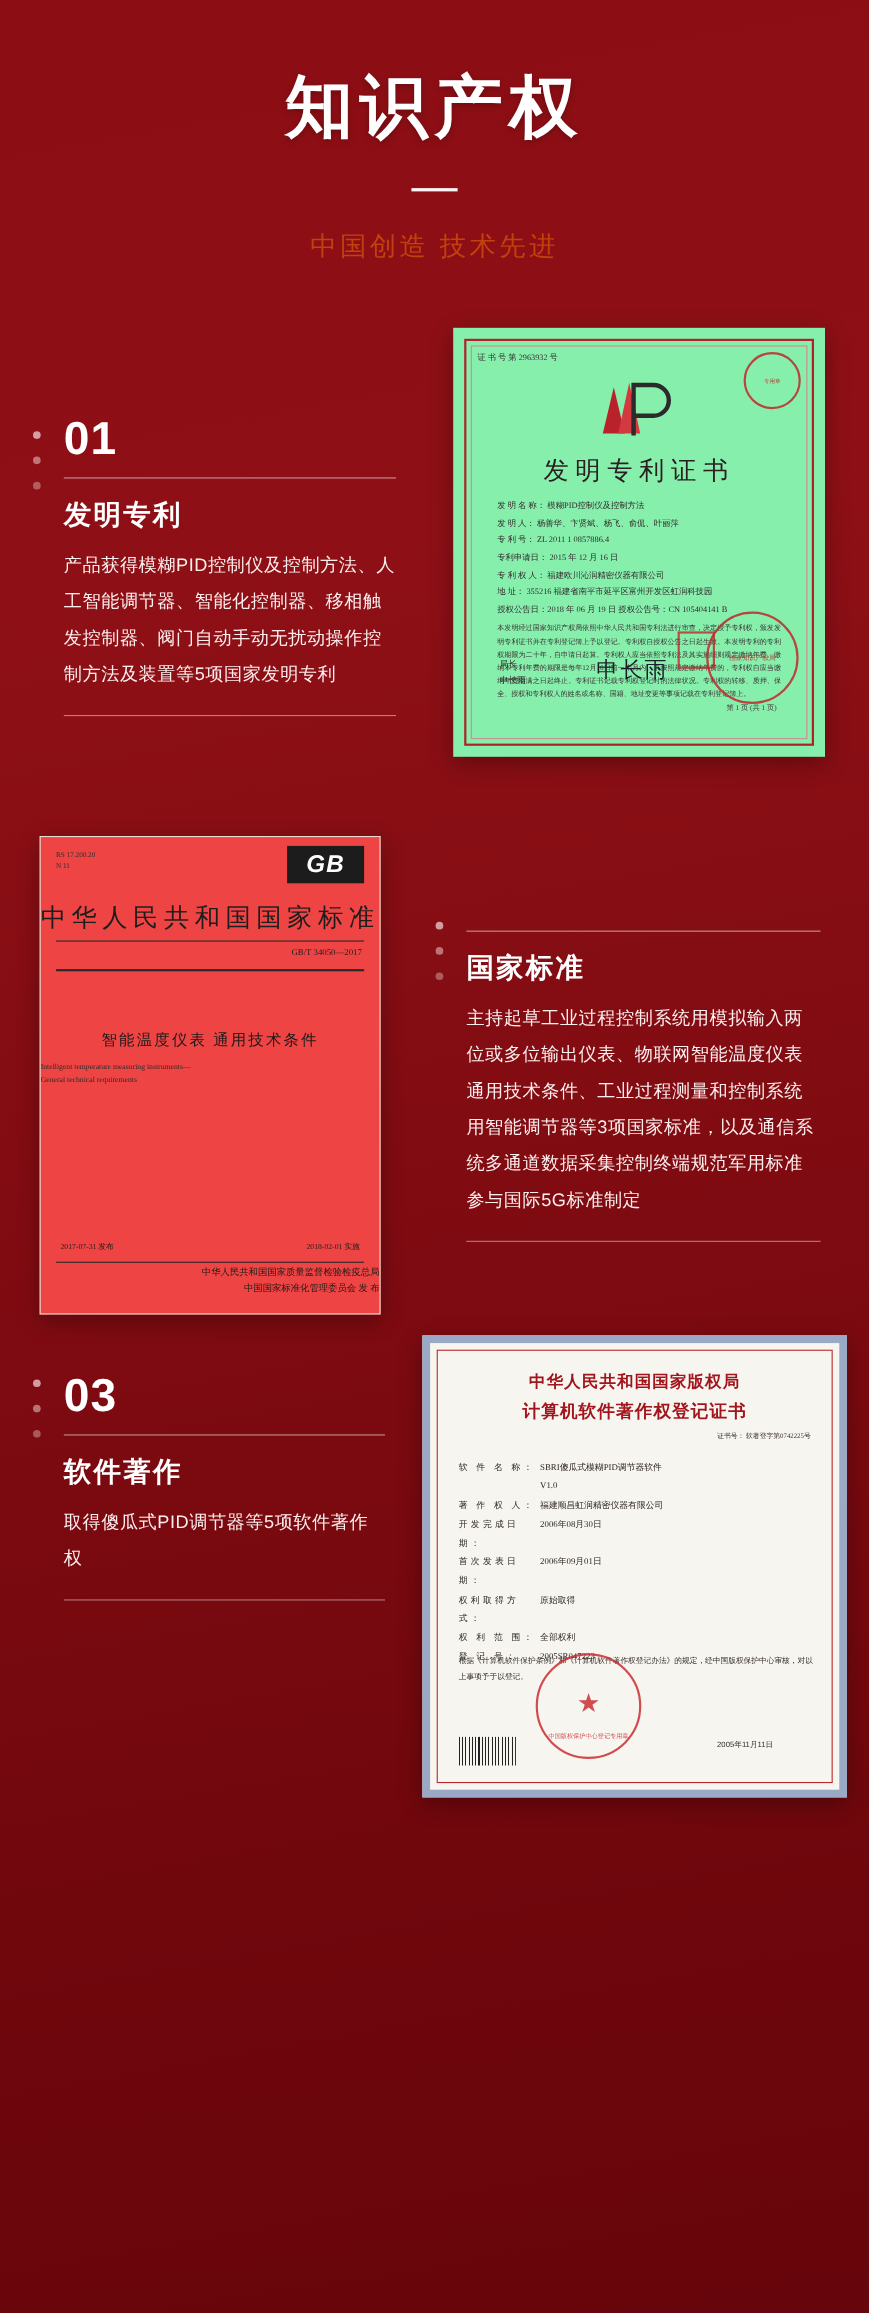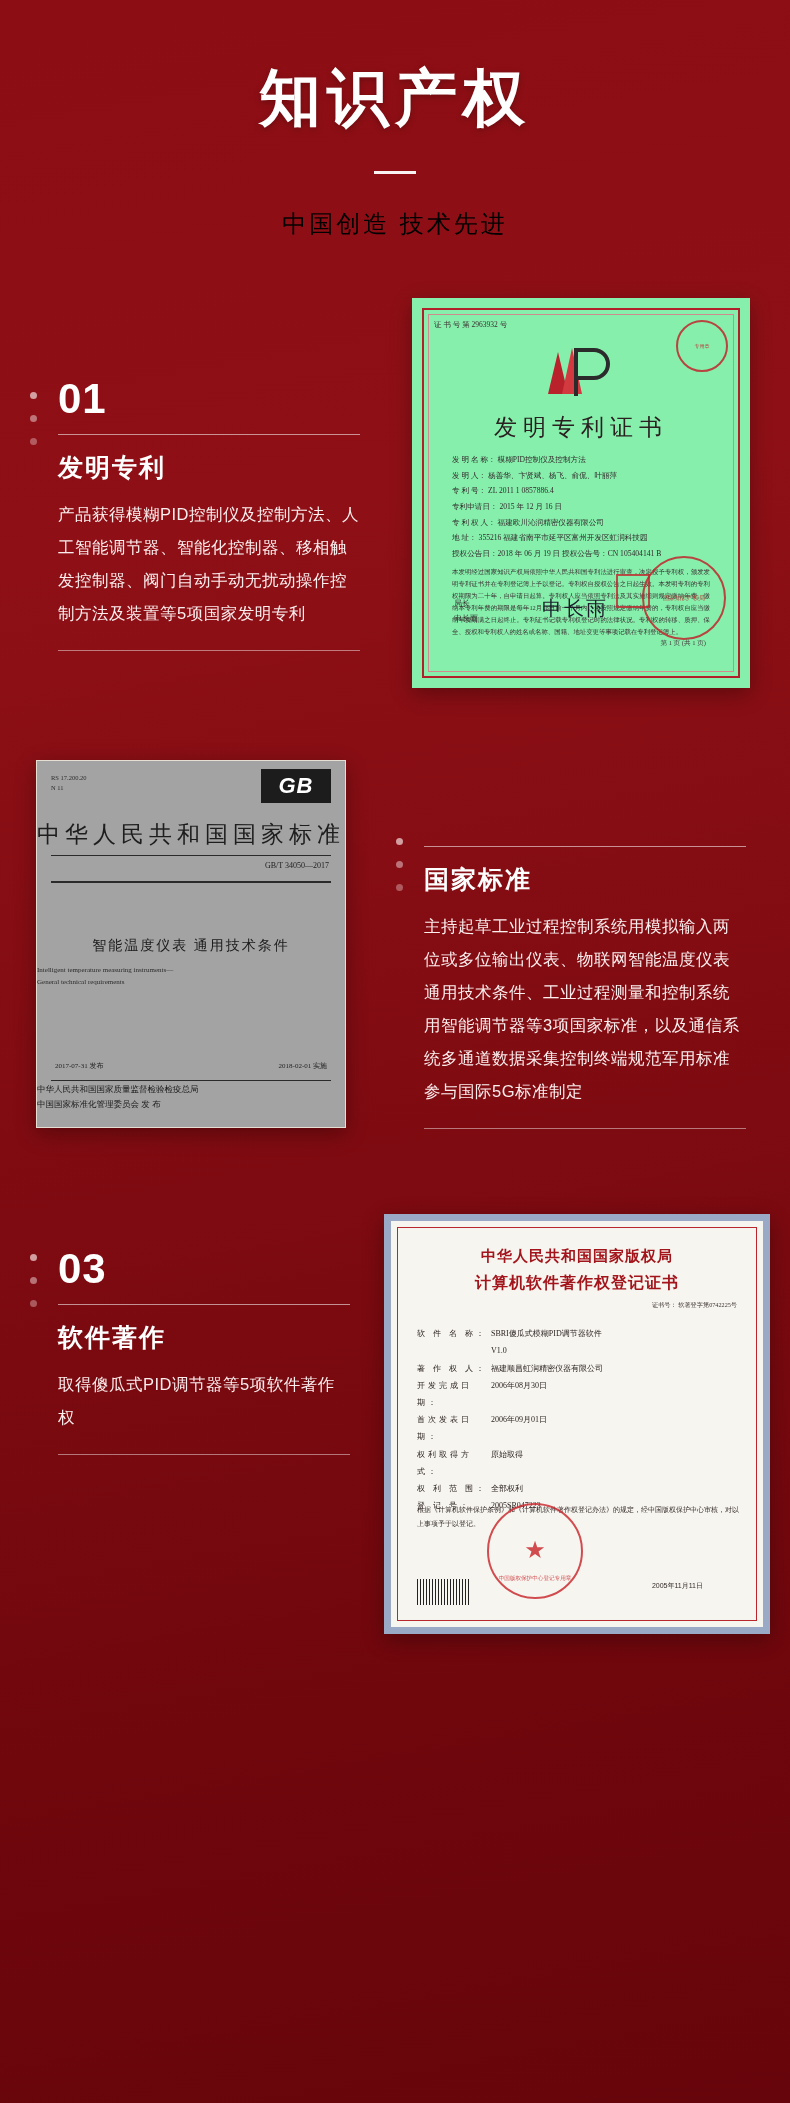--- a/index.html
+++ b/index.html
@@ -32,21 +32,21 @@
     width: 42px;
     height: 3px;
     background: #ffffff;
     margin: 38px auto 0;
     opacity: .95;
   }
   .subtitle {
     margin-top: 34px;
     font-size: 24px;
     letter-spacing: 3px;
-    color: #000000;
+    color: #c2410c;
   }
   
   .block {
     position: relative;
     width: 790px;
   }
   .num-col {
     position: relative;
   }
   .dots {
@@ -218,22 +218,22 @@
     color: #c0272d;
     opacity: .8;
   }
   
   #block02 { margin-top: 32px; height: 420px; }
   #gb-cert {
     position: absolute;
     left: 36px;
     top: 0;
     width: 310px;
-    height: 368px;
-    background: #a3a3a3;
+    height: 435px;
+    background: #ef4444;
     box-shadow: 0 6px 20px rgba(0,0,0,.3);
     border: 1px solid #e5ded2;
   }
   .gb-top {
     position: absolute;
     top: 12px; left: 14px;
     font-size: 6.5px;
     line-height: 1.5;
     color: #2d2d2d;
     font-family: "Liberation Serif", serif;
@@ -292,25 +292,25 @@
     bottom: 56px; left: 18px; right: 18px;
     display: flex;
     justify-content: space-between;
     font-size: 7px;
     color: #1f1f1f;
     font-family: "Liberation Serif", serif;
   }
   .gb-issuer {
     position: absolute;
     bottom: 16px; left: 0; right: 0;
-    text-align: left;
+    text-align: right;
     font-size: 8.5px;
     line-height: 1.7;
     color: #1b1b1b;
-    font-family: Liberation Sans, sans-serif;
+    font-family: Liberation Serif, serif;
   }
   #block02 .num-col {
     position: absolute;
     left: 396px;
     top: 72px;
     width: 350px;
   }
   #block02 .txt { margin-left: 28px; }
   
   #block03 { margin-top: 34px; height: 470px; padding-bottom: 60px; }

